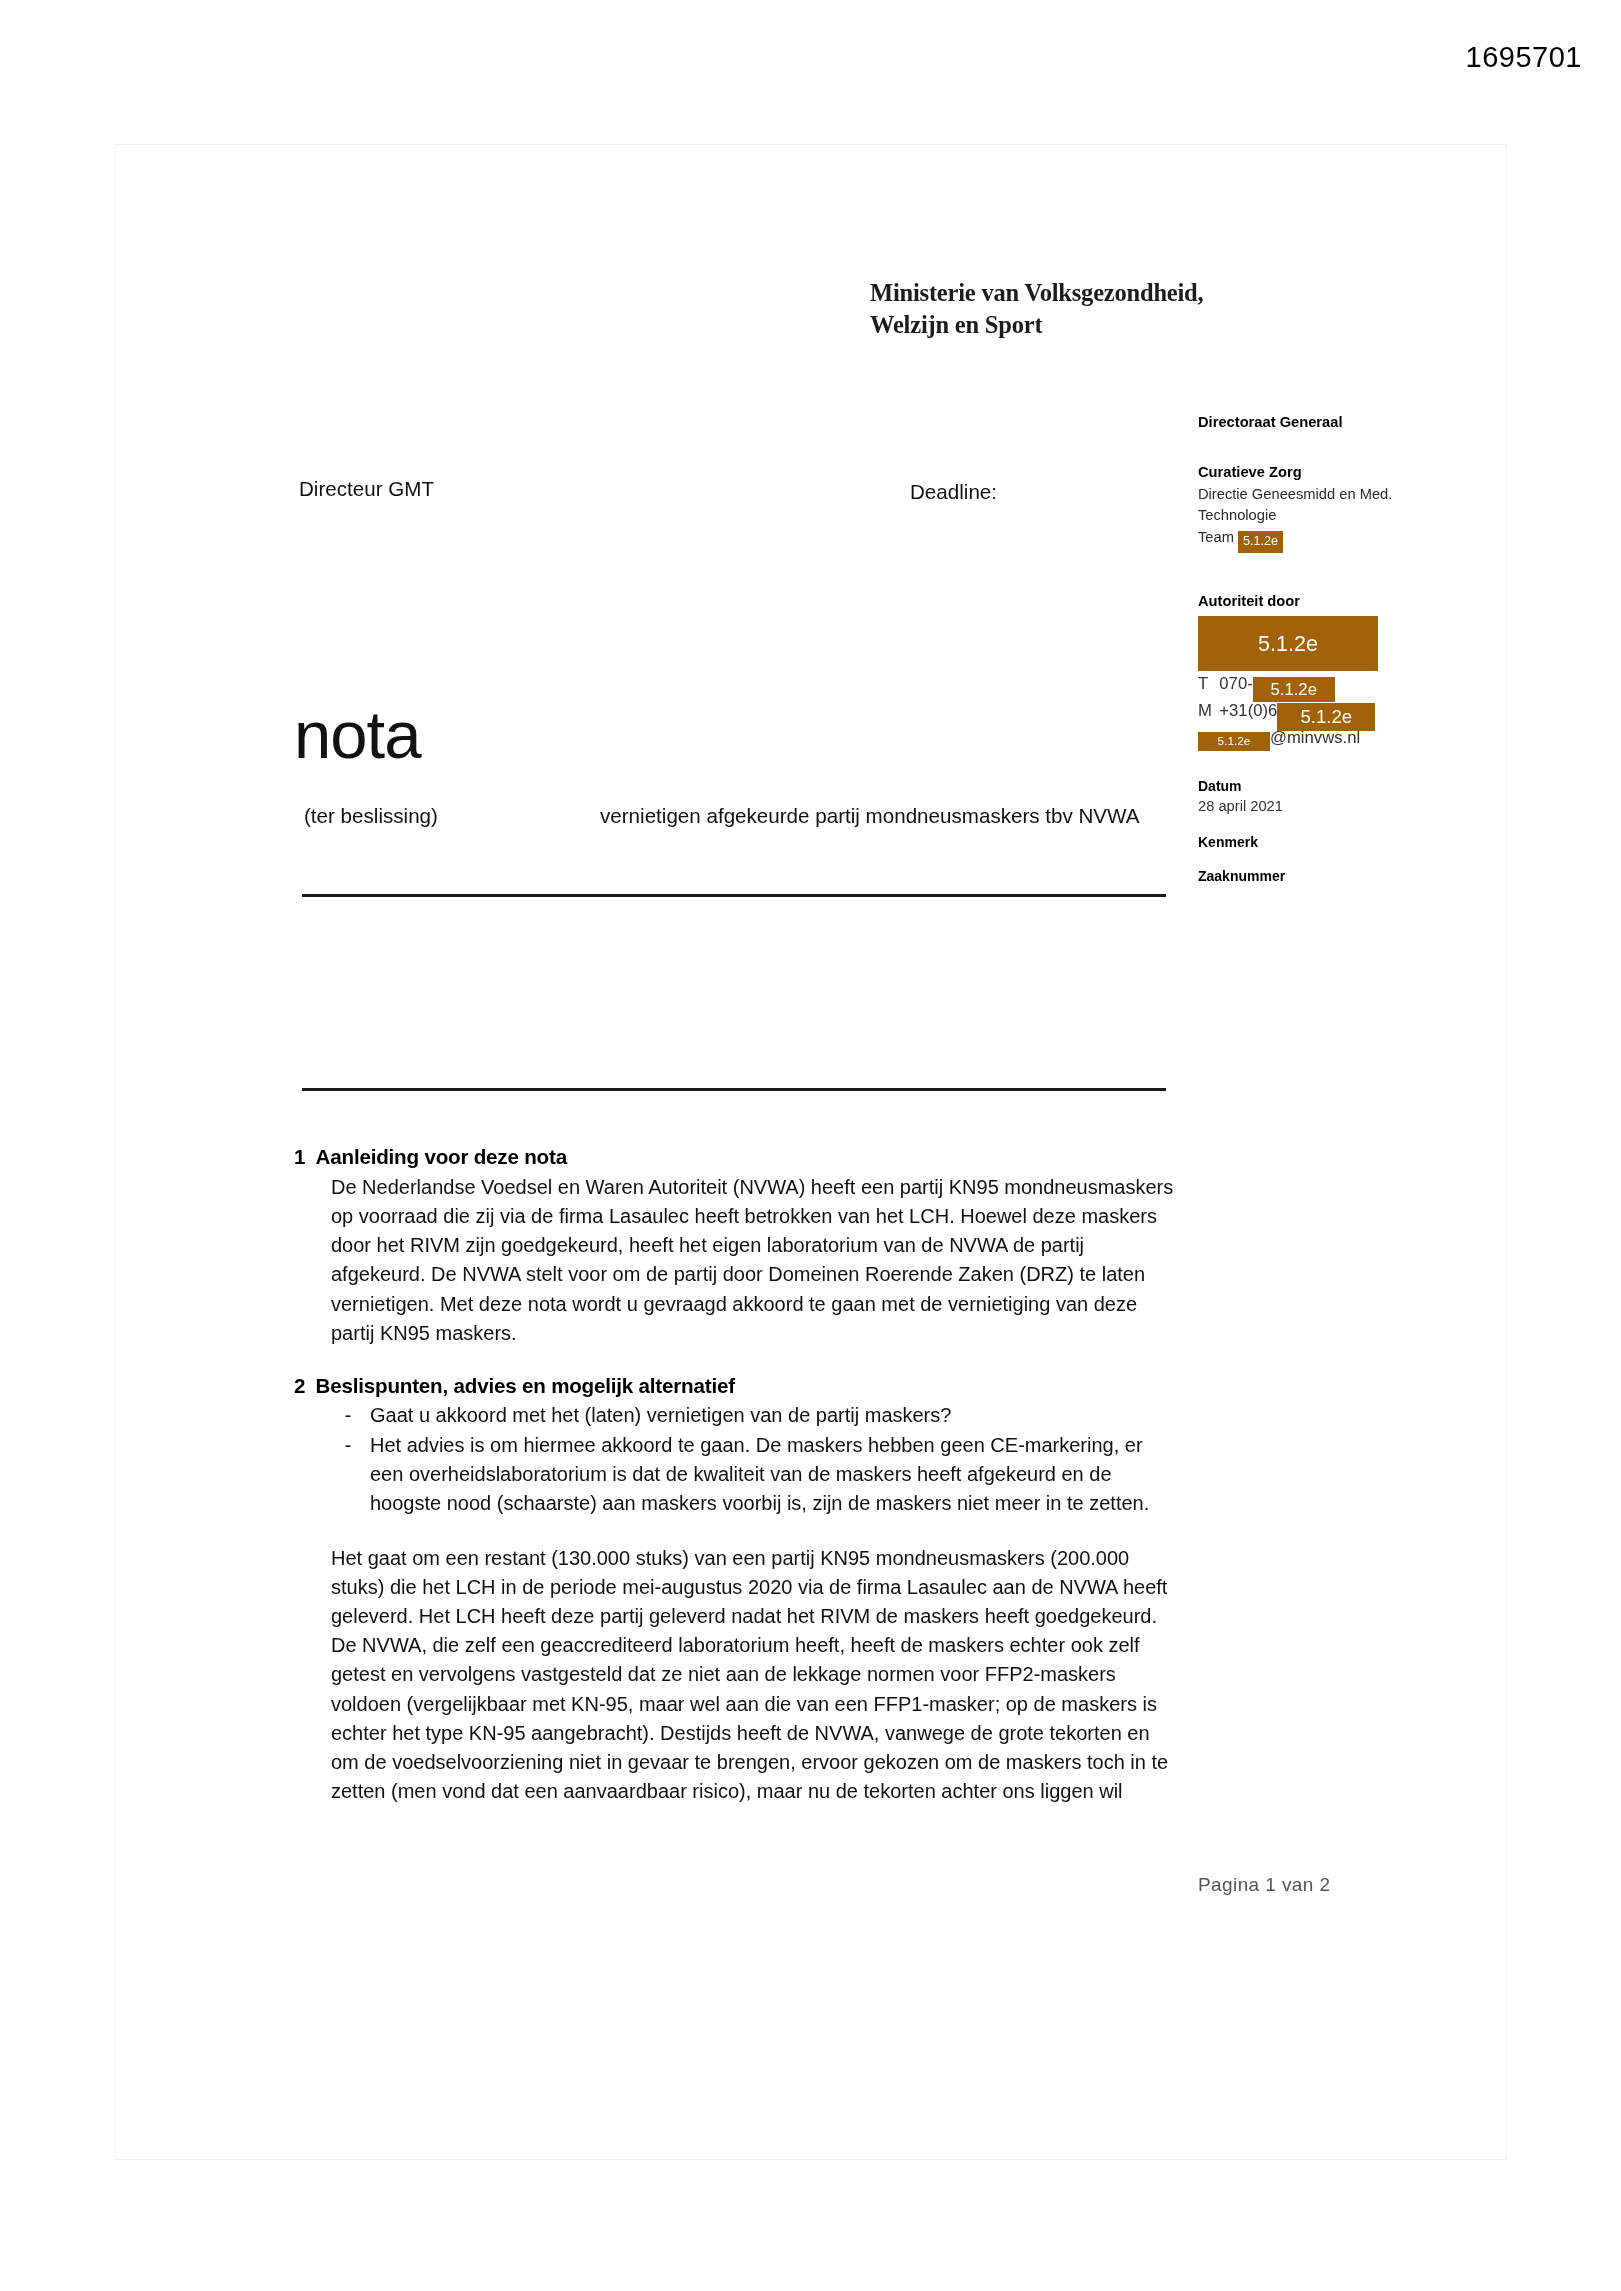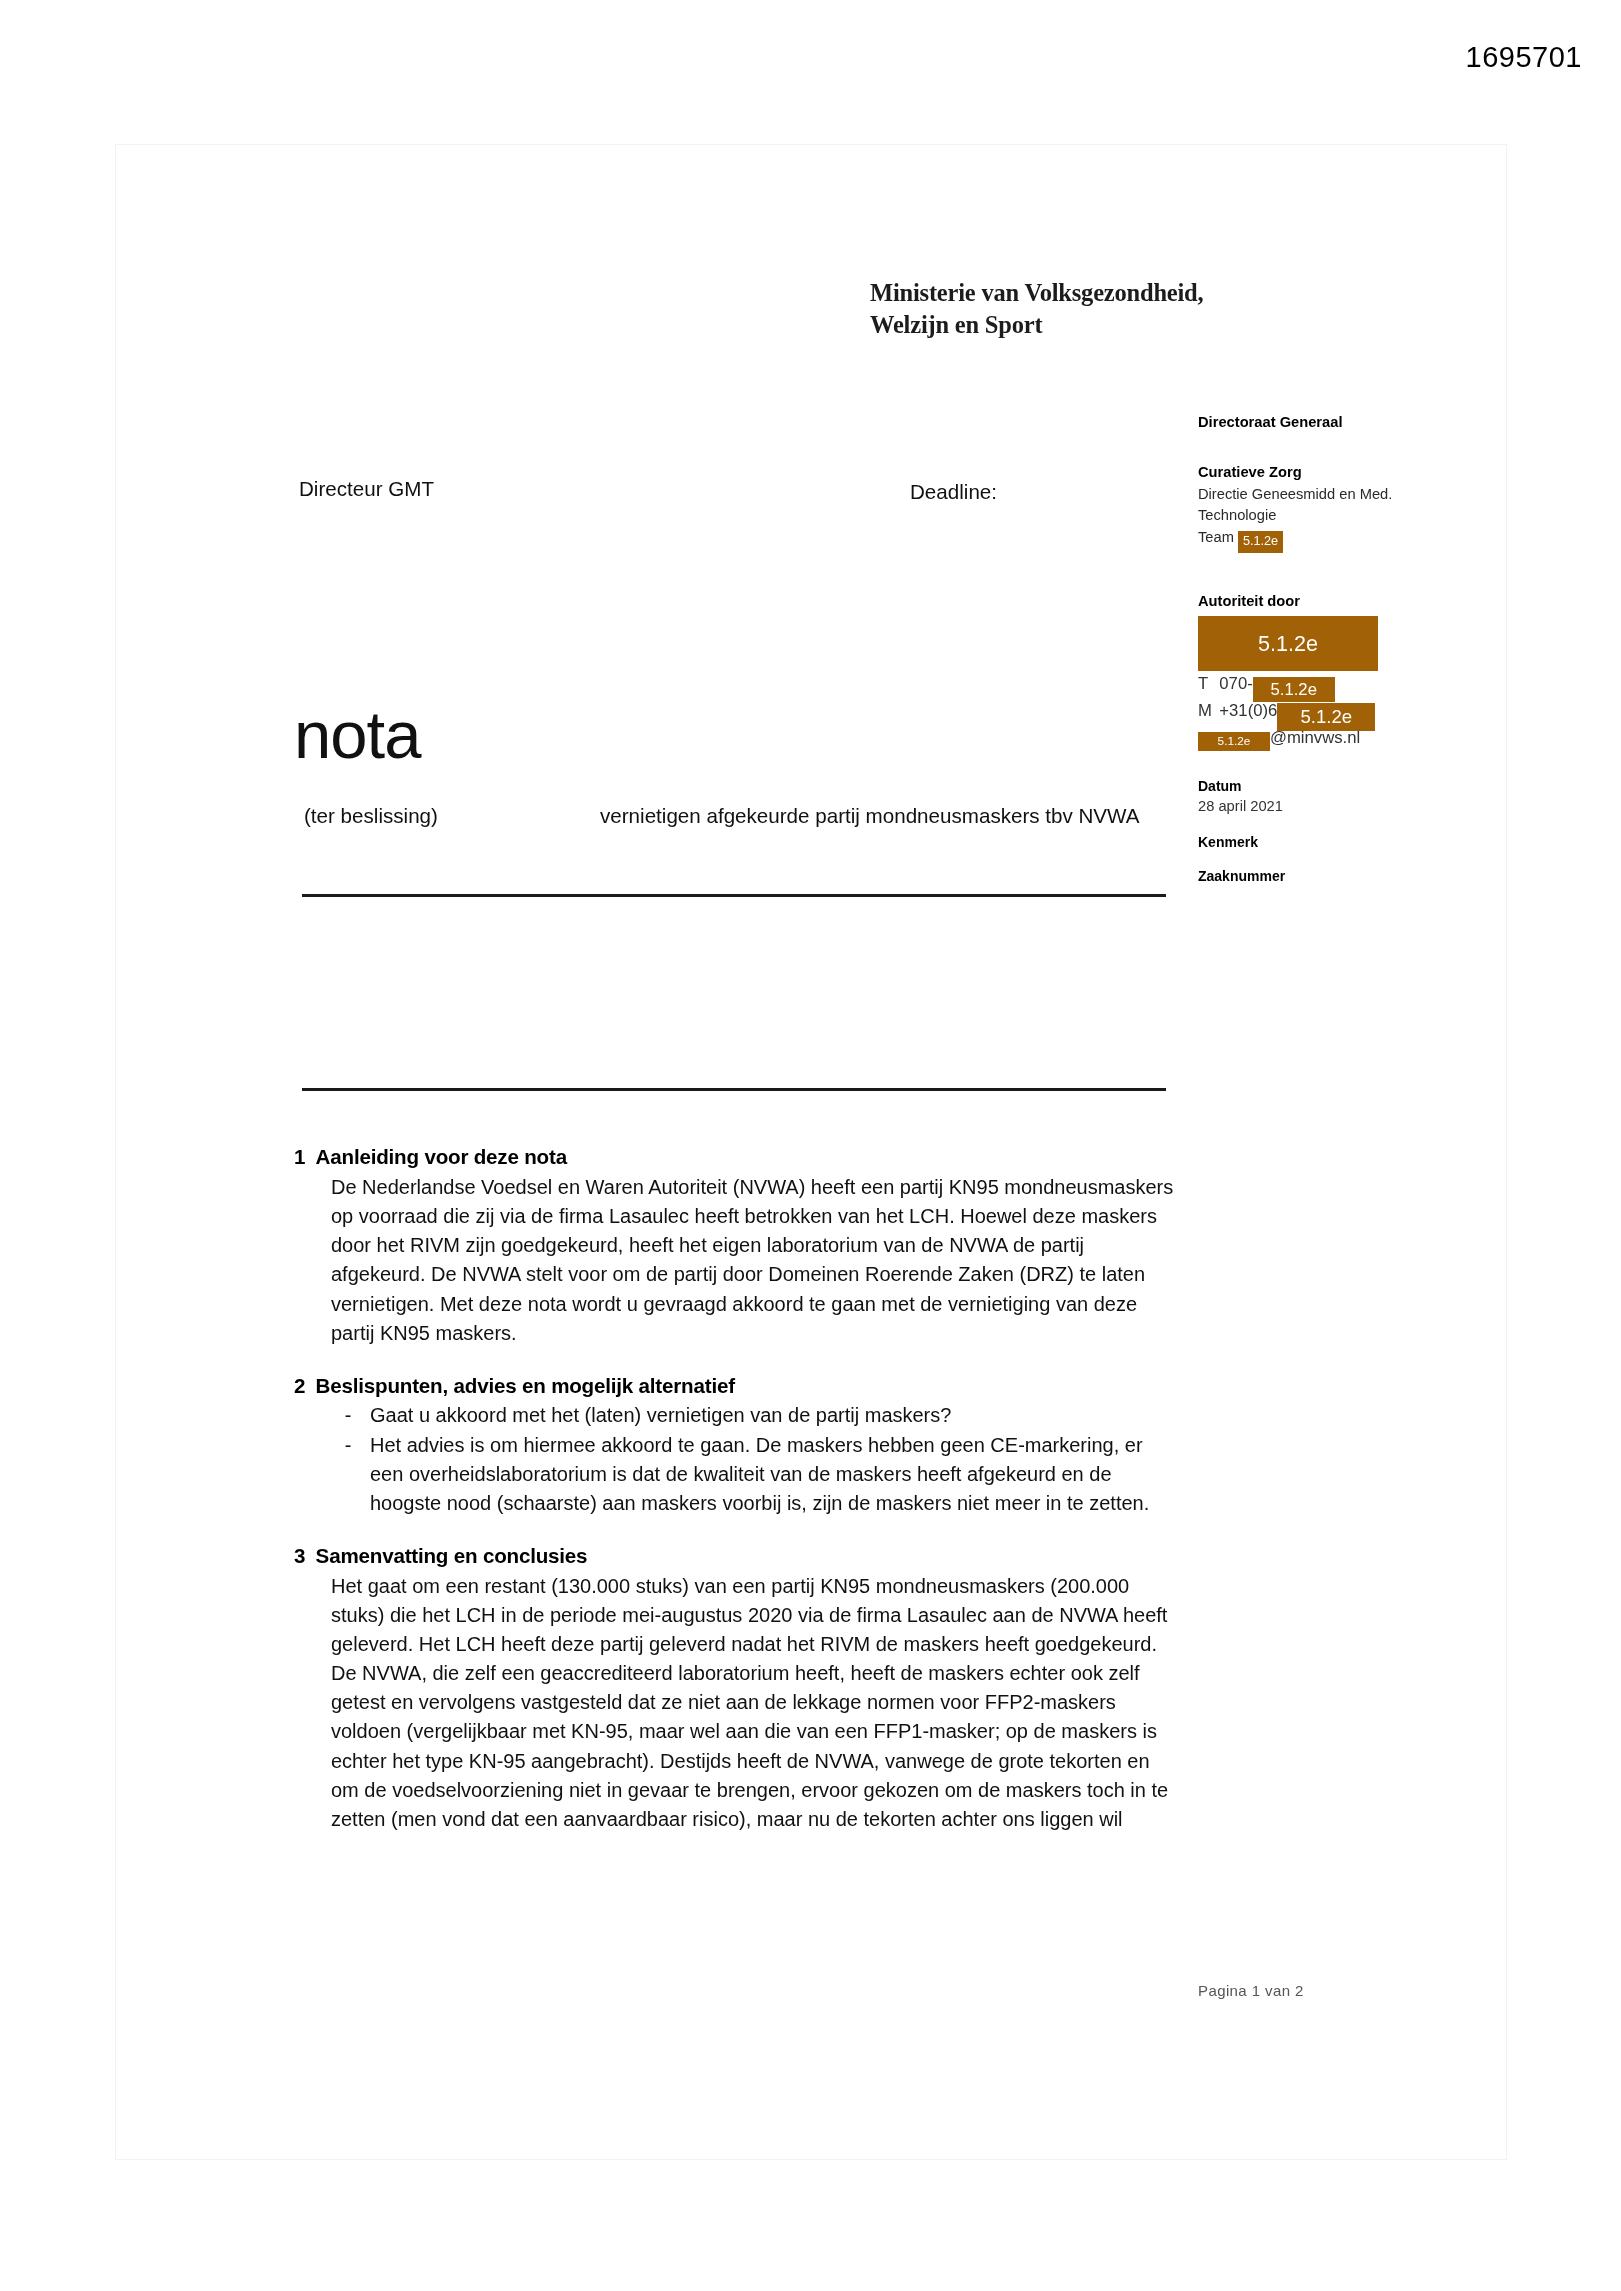--- a/index.html
+++ b/index.html
@@ -212,22 +212,22 @@
   .bullets li .dash {
     position: absolute;
     left: 13.7px;
     top: 0;
   }
 
   
   .page-footer {
     position: absolute;
     left: 1198px;
-    top: 1982px;
-    font-size: 15px;
+    top: 1874px;
+    font-size: 19px;
     color: #555;
     letter-spacing: 0.4px;
     text-align: right;
   }
 </style>
 </head>
 <body>
 
 <div class="doc-number">1695701</div>
 
@@ -311,22 +311,19 @@
     <div class="sec-head">
       <span class="num">2</span><span>Beslispunten, advies en mogelijk alternatief</span>
     </div>
     <ul class="bullets">
       <li><span class="dash">-</span><span>Gaat u akkoord met het (laten) vernietigen van de partij maskers?</span></li>
       <li><span class="dash">-</span><span>Het advies is om hiermee akkoord te gaan. De maskers hebben geen CE-markering, er een overheidslaboratorium is dat de kwaliteit van de maskers heeft afgekeurd en de hoogste nood (schaarste) aan maskers voorbij is, zijn de maskers niet meer in te zetten.</span></li>
     </ul>
   </div>
 
   <div class="sec">
-    <div class="sec-head">
-      <span class="num">3</span><span>Samenvatting en conclusies</span>
-    </div>
     <div class="sec-body">Het gaat om een restant (130.000 stuks) van een partij KN95 mondneusmaskers (200.000 stuks) die het LCH in de periode mei-augustus 2020 via de firma Lasaulec aan de NVWA heeft geleverd. Het LCH heeft deze partij geleverd nadat het RIVM de maskers heeft goedgekeurd. De NVWA, die zelf een geaccrediteerd laboratorium heeft, heeft de maskers echter ook zelf getest en vervolgens vastgesteld dat ze niet aan de lekkage normen voor FFP2-maskers voldoen (vergelijkbaar met KN-95, maar wel aan die van een FFP1-masker; op de maskers is echter het type KN-95 aangebracht). Destijds heeft de NVWA, vanwege de grote tekorten en om de voedselvoorziening niet in gevaar te brengen, ervoor gekozen om de maskers toch in te zetten (men vond dat een aanvaardbaar risico), maar nu de tekorten achter ons liggen wil</div>
   </div>
 
 </div>
 
 <div class="page-footer">Pagina 1 van 2</div>
 
 
 </body></html>

